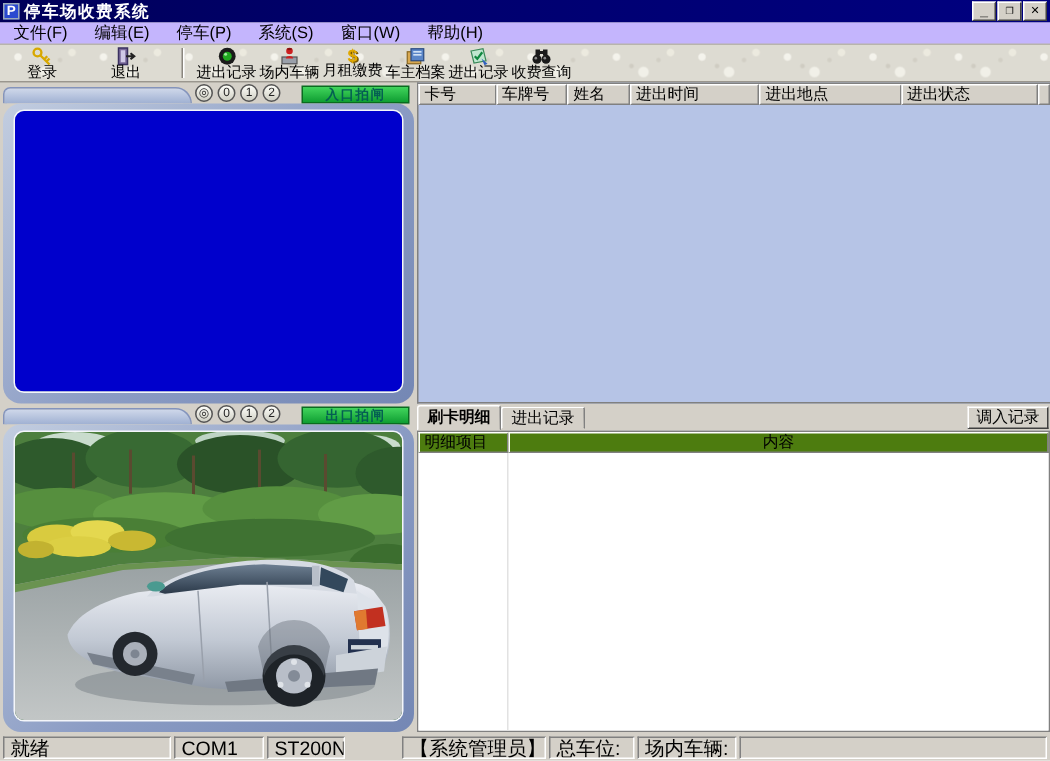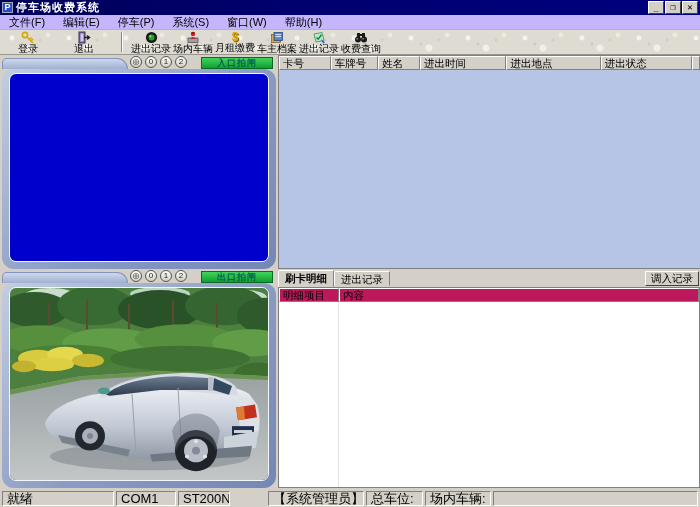--- a/index.html
+++ b/index.html
@@ -86,23 +86,23 @@
     background:#d4d0c8; border:1px solid; border-color:#fff #808080 transparent #fff;
     border-radius:2px 2px 0 0; }
   .tab.active { font-weight:bold; height:17px; z-index:2; }
   .tab.inactive { height:15px; }
   .tab-btns { position:absolute; right:1px; top:1px; display:flex; gap:2px;flex-direction:column; }
   .mini-btn { height:15px; padding:0 5px; font-size:10.5px; line-height:13px;
     background:#d4d0c8; border:1px solid; border-color:#fff #404040 #404040 #fff; }
   .dtable { position:absolute; left:0; top:17px; right:0; bottom:0;
     border:1px solid #808080; background:#fff; }
   .dt-header { display:flex; height:14px; }
-  .dt-col { background:#be185d; border:1px solid; border-color:#fff #808080 #808080 #fff;
+  .dt-col { background:#4d7c0f; border:1px solid; border-color:#fff #808080 #808080 #fff;
     font-size:10.5px; line-height:12px; padding:0 3px; }
-  .dt-col.c0 { width:60px; } .dt-col.c1 { flex:1; }
+  .dt-col.c0 { width:60px; } .dt-col.c1 { flex:1;text-align:center; }
   .dt-body { position:absolute; left:0; top:14px; right:0; bottom:0; background:#fff; }
   .dt-grid { position:absolute; left:59px; top:14px; bottom:0; width:1px; background:#e2e2e2; }
 
   
   .statusbar { position:absolute; left:0; top:489px; width:700px; height:18px;
     background:#d4d0c8; display:flex; align-items:center; padding:1px 2px; gap:2px; }
   .sb-panel { height:15px; font-size:13px; line-height:13px; padding:0 4px;
     border:1px solid; border-color:#808080 #fff #fff #808080; white-space:nowrap; overflow:hidden; }
   .sb-p0{width:112px;} .sb-p1{width:60px;} .sb-p2{width:52px;} .sb-p3{width:96px;margin-left:36px;}
   .sb-p4{width:57px;} .sb-p5{width:66px;} .sb-p6{flex:1;}

